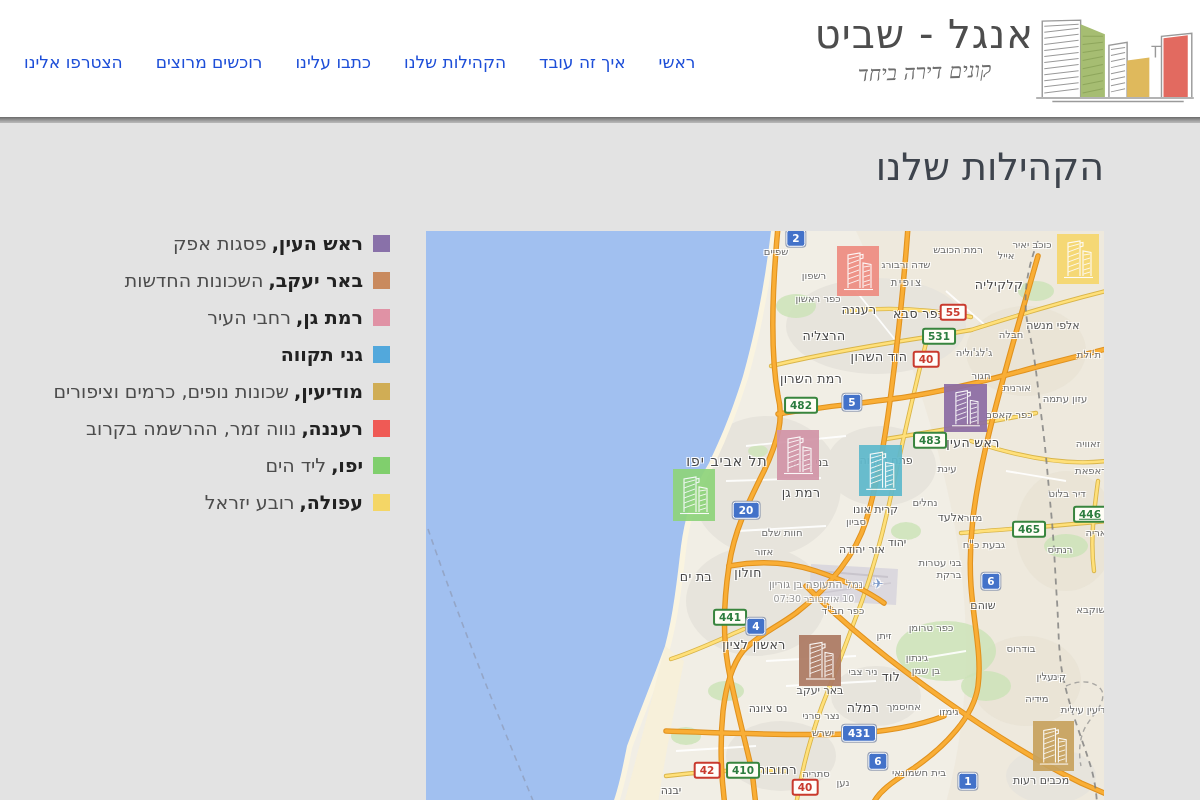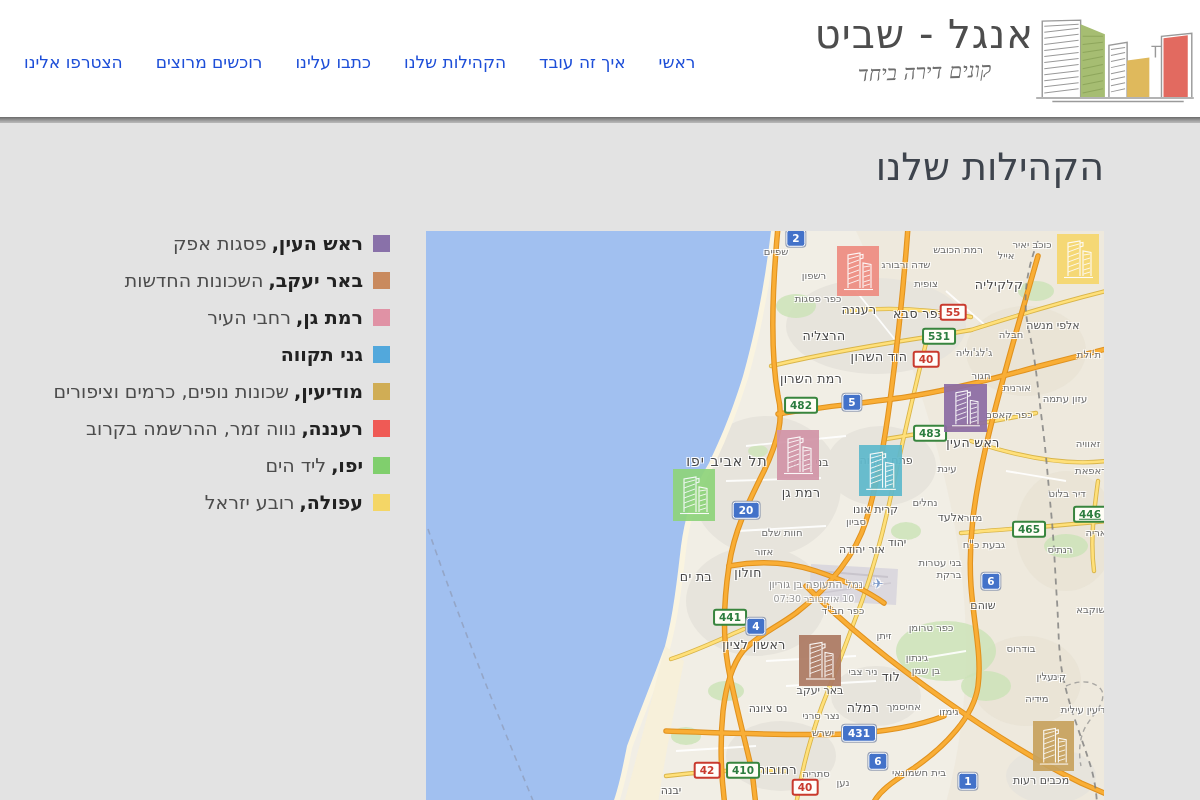--- a/index.html
+++ b/index.html
@@ -241,24 +241,24 @@
           <div class="map-label town" style="left: 342px; top: 477px;">נס ציונה</div>
           <div class="map-label town" style="left: 436px; top: 318px;">אור יהודה</div>
           <div class="map-label town" style="left: 471px; top: 311px;">יהוד</div>
           <div class="map-label town" style="left: 431px; top: 278px; padding-left: 37px;">קרית אונו</div>
           <div class="map-label town" style="left: 627px; top: 94px;">אלפי מנשה</div>
           <div class="map-label town" style="left: 557px; top: 374px;">שוהם</div>
           <div class="map-label town" style="left: 525px; top: 286px;">אלעד</div>
           <div class="map-label town" style="left: 245px; top: 559px;">יבנה</div>
           <div class="map-label village" style="left: 350px; top: 20px;">שפיים</div>
           <div class="map-label village" style="left: 388px; top: 44px;">רשפון</div>
-          <div class="map-label village" style="left: 392px; top: 67px;">כפר פסגות</div>
+          <div class="map-label village" style="left: 392px; top: 67px;">כפר ראשון</div>
           <div class="map-label village" style="left: 480px; top: 33px;">שדה ורבורג</div>
           <div class="map-label village" style="left: 520px; top: 18px; padding-left: 24px;">רמת הכובש</div>
-          <div class="map-label village" style="left: 500px; top: 52px;">צופית</div>
+          <div class="map-label village" style="left: 480px; top: 52px; font-family: Liberation Mono, monospace;">צופית</div>
           <div class="map-label village" style="left: 580px; top: 24px;">אייל</div>
           <div class="map-label village" style="left: 606px; top: 13px;">כוכב יאיר</div>
           <div class="map-label village" style="left: 585px; top: 103px;">חבלה</div>
           <div class="map-label village" style="left: 548px; top: 121px;">ג'לג'וליה</div>
           <div class="map-label village" style="left: 555px; top: 144px;">חגור</div>
           <div class="map-label village" style="left: 591px; top: 156px;">אורנית</div>
           <div class="map-label village" style="left: 639px; top: 167px;">עזון עתמה</div>
           <div class="map-label village" style="left: 663px; top: 123px;">ת'ולת</div>
           <div class="map-label village" style="left: 583px; top: 183px;">כפר קאסם</div>
           <div class="map-label village" style="left: 662px; top: 212px;">זאוויה</div>
@@ -298,21 +298,21 @@
           <div class="map-label airport-sub" style="left: 388px; top: 367px;">10 אוקטובר 07:30</div>
           <div class="map-label plane" style="left: 452px; top: 352px;">✈</div>
         </div>
       <div id="map-shields">
           <div class="shield blue" style="left: 370px; top: 7px;">2</div>
           <div class="shield blue" style="left: 426px; top: 171px;">5</div>
           <div class="shield green" style="left: 375px; top: 174px;">482</div>
           <div class="shield red" style="left: 527px; top: 81px;">55</div>
           <div class="shield green" style="left: 513px; top: 105px;">531</div>
           <div class="shield red" style="left: 500px; top: 128px;">40</div>
-          <div class="shield green" style="left: 504px; top: 202px;">483</div>
+          <div class="shield green" style="left: 504px; top: 209px;">483</div>
           <div class="shield green" style="left: 603px; top: 298px;">465</div>
           <div class="shield green" style="left: 664px; top: 283px; text-decoration: underline;">446</div>
           <div class="shield blue" style="left: 565px; top: 350px;">6</div>
           <div class="shield blue" style="left: 320px; top: 279px;">20</div>
           <div class="shield green" style="left: 304px; top: 386px;">441</div>
           <div class="shield blue" style="left: 330px; top: 395px;">4</div>
           <div class="shield blue" style="left: 433px; top: 502px;">431</div>
           <div class="shield blue" style="left: 452px; top: 530px;">6</div>
           <div class="shield blue" style="left: 542px; top: 550px;">1</div>
           <div class="shield red" style="left: 281px; top: 539px;">42</div>

